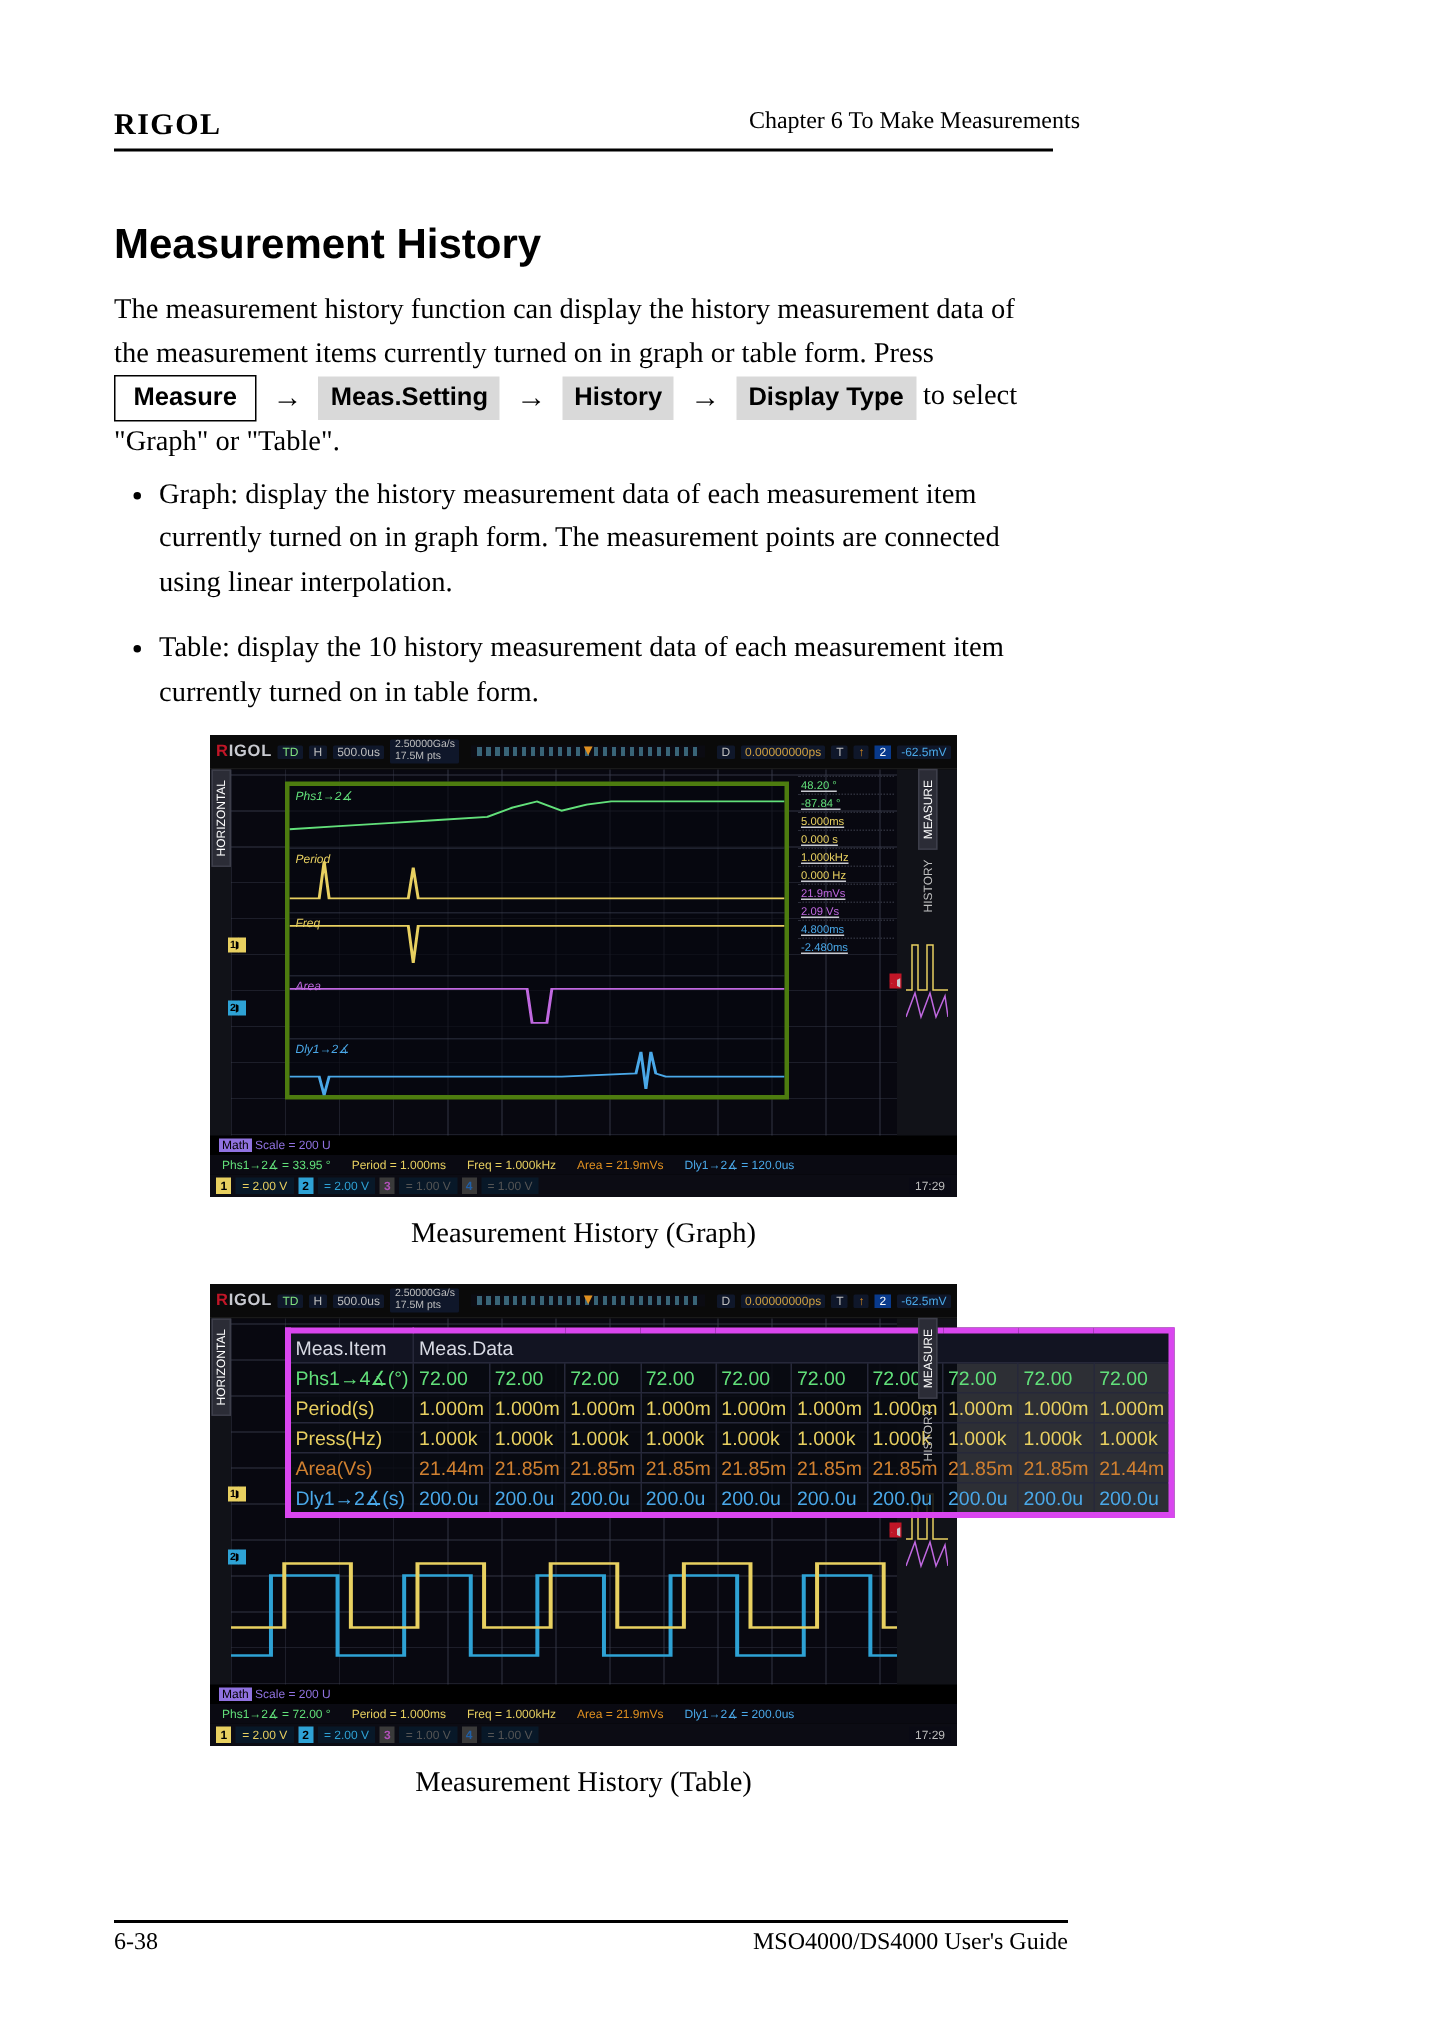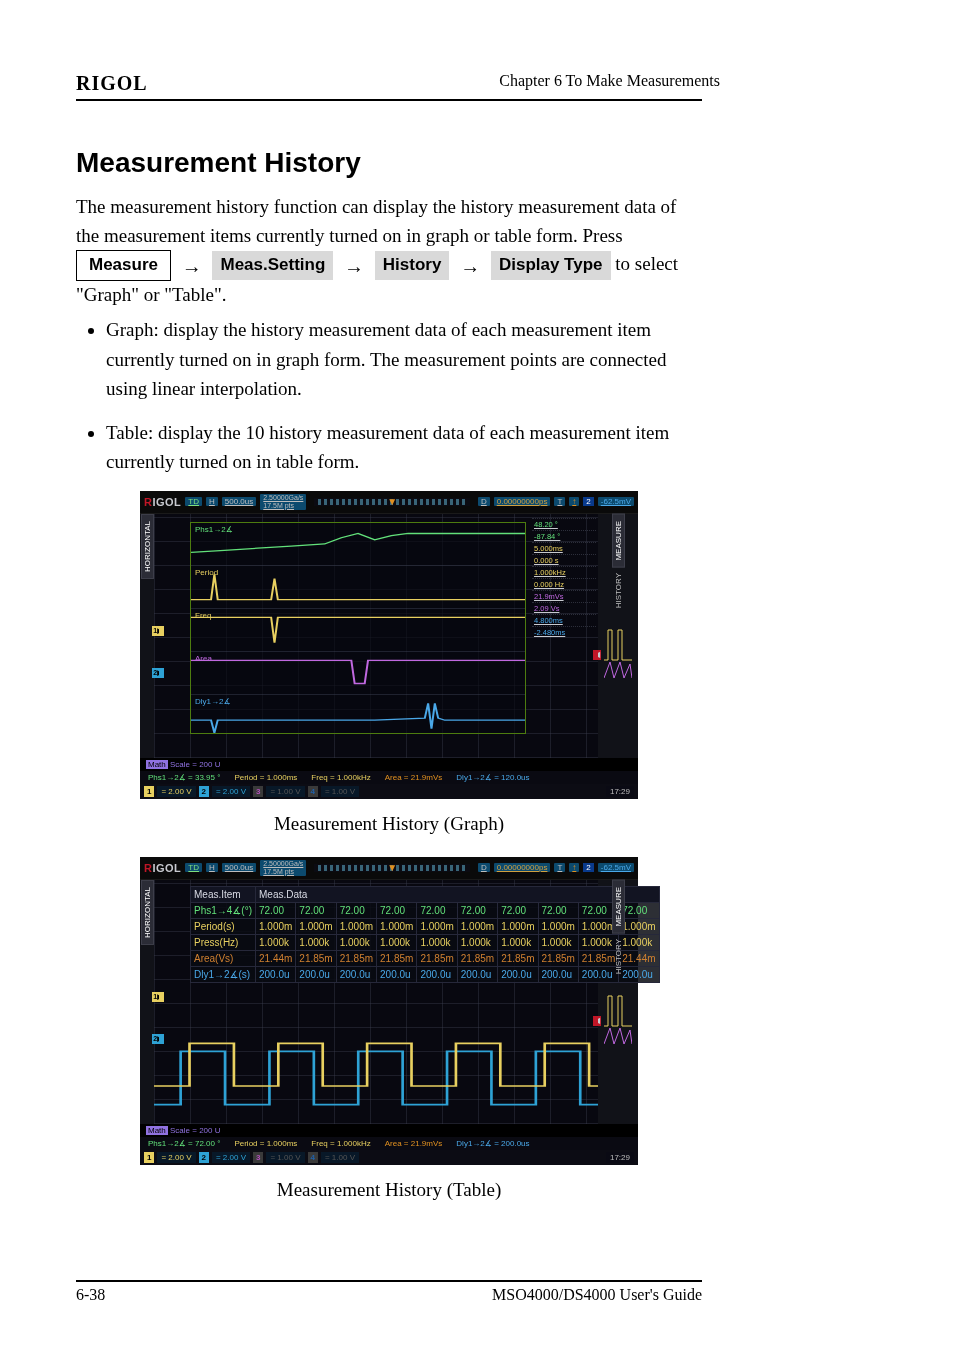--- a/index.html
+++ b/index.html
@@ -15,21 +15,21 @@
   .arrow { font-family: "Arial Unicode MS", Arial, sans-serif; font-size: 20px; font-weight: bold; padding: 0 6px; vertical-align: middle; }
   .bullets { list-style: disc; padding-left: 30px; margin: 6px 0 0 0; }
   .bullets li { font-size: 19px; line-height: 1.55; margin-bottom: 14px; }
   .figs { margin-top: 14px; }
 
   
   .scope { width: 498px; margin: 14px auto; background: #000; font-family: Verdana, Arial, sans-serif; font-size: 8px; color: #c8cad0; position: relative; }
   .scope .topbar { display: flex; align-items: center; height: 18px; padding: 2px 4px; background: #0a0a0a; border-bottom: 1px solid #1a1a1a; gap: 4px; }
   .scope .logo-rigol { font-weight: bold; font-size: 11px; letter-spacing: 0.5px; }
   .scope .logo-r { color: #c01627; }
-  .scope .chip { background: #0c4a6e; color: #7fe07f; padding: 0 3px; border-radius: 1px; font-size: 8px; text-decoration: underline; }
+  .scope .chip { background: #0f172a; color: #7fe07f; padding: 0 3px; border-radius: 1px; font-size: 8px; }
   .scope .chip.gray { color: #bdbdbd; }
   .scope .buf { flex:1; height: 8px; margin: 0 4px; background: #0b0b12; position: relative; }
   .scope .buf::before { content: ""; position: absolute; left: 4px; right: 4px; top: 1px; height: 6px; background: repeating-linear-gradient(90deg, #5eaecb 0, #5eaecb 3px, transparent 3px, transparent 6px); opacity: .55; }
   .scope .chip-d { color: #d0a040; }
   .scope .tchip { background: #093a8c; color: #fff; padding: 0 3px; font-size: 8px; }
   .scope .row { display: flex; }
   .scope .vbar { width: 14px; display: flex; flex-direction: column; align-items: center; justify-content: flex-start; background: #111218; }
   .scope .vtab { writing-mode: vertical-rl; transform: rotate(180deg); font-size: 8px; padding: 6px 1px; color: #bfbfbf; }
   .scope .vtab.hi { background: #2b2c36; color: #fff; border: 1px solid #3d3e4a; }
   .scope .screen { flex: 1; position: relative; height: 244px; background: #080810; }
@@ -51,36 +51,36 @@
   .scope .meas-side .mitem.g { color:#62e07a; }
   .scope .status-row { display:flex; gap:14px; font-size:8px; padding:2px 8px; background:#0a0a12; }
   .scope .status-row span.y{color:#e8d060;} .scope .status-row span.g{color:#62e07a;} .scope .status-row span.o{color:#e09020;} .scope .status-row span.b{color:#4aa8e8;}
   .scope .mathrow { font-size:8px; padding:2px 6px; color:#9072e0; }
   .scope .chbar { display:flex; align-items:center; background:#0c0c14; padding:2px 4px; gap:3px; font-size:8px; }
   .scope .chbox { padding:1px 3px; font-weight:bold; color:#000; }
   .scope .chstat { padding:1px 4px; background:#081828; }
   .scope .time { margin-left:auto; padding:1px 4px; background:#0a0a14; color:#bdbdbd; }
 
   
-  .trend-box { position: absolute; left: 36px; top: 8px; right: 72px; bottom: 24px; border: 1px solid #4d7c0f; background: rgba(6,8,16,.65); }
+  .trend-box { position: absolute; left: 36px; top: 8px; right: 72px; bottom: 24px; border: 3px solid #4d7c0f; background: rgba(6,8,16,.65); font-style: italic; }
   .trend-row { height: 20%; border-bottom: 1px solid rgba(70,74,96,.4); position: relative; }
   .trend-row:last-child { border-bottom: none; }
   .trend-label { position:absolute; left:4px; top:2px; font-size:8px; }
   .trend-label.g { color:#62e07a; } .trend-label.y{ color:#e8d060; } .trend-label.p{ color:#c068e0; } .trend-label.b{ color:#4aa8e8; }
   .trend-row svg { position:absolute; inset:0; width:100%; height:100%; }
 
   
-  .data-table { position:absolute; left: 36px; right: 12px; top: 6px; background: rgba(8,10,18,.85); border: 1px solid #d946ef; font-size:10px; border-collapse: collapse; }
+  .data-table { position:absolute; left: 36px; right: 12px; top: 6px; background: rgba(8,10,18,.85); border: 4px solid #d946ef; font-size:13px; border-collapse: collapse; }
   .data-table th, .data-table td { border: 1px solid #26283a; padding: 2px 3px; text-align:left; white-space:nowrap; }
   .data-table th { color:#d8dae4; font-weight:normal; background:#121422; }
   .data-table .rg{color:#62e07a;} .data-table .ry{color:#e8d060;} .data-table .rp{color:#d08030;} .data-table .rb{color:#4aa8e8;}
 
   .fig-caption { text-align:center; font-size:19px; margin: 10px 0 22px 0; }
 
-  .footer { position: absolute; left:76px; right:76px; bottom: 44px; border-top: 2px solid #000; padding-top: 4px; font-size: 16px; display:flex; }
+  .footer { position: absolute; left:76px; right:66px; bottom: 44px; border-top: 2px solid #000; padding-top: 4px; font-size: 16px; display:flex; }
   .footer .pg { }
   .footer .mdl { flex:1; text-align:right; }
 </style>
 </head>
 <body>
 
 <div class="page">
   <div class="brand-bar">
     <span class="brand">RIGOL</span>
   </div>

